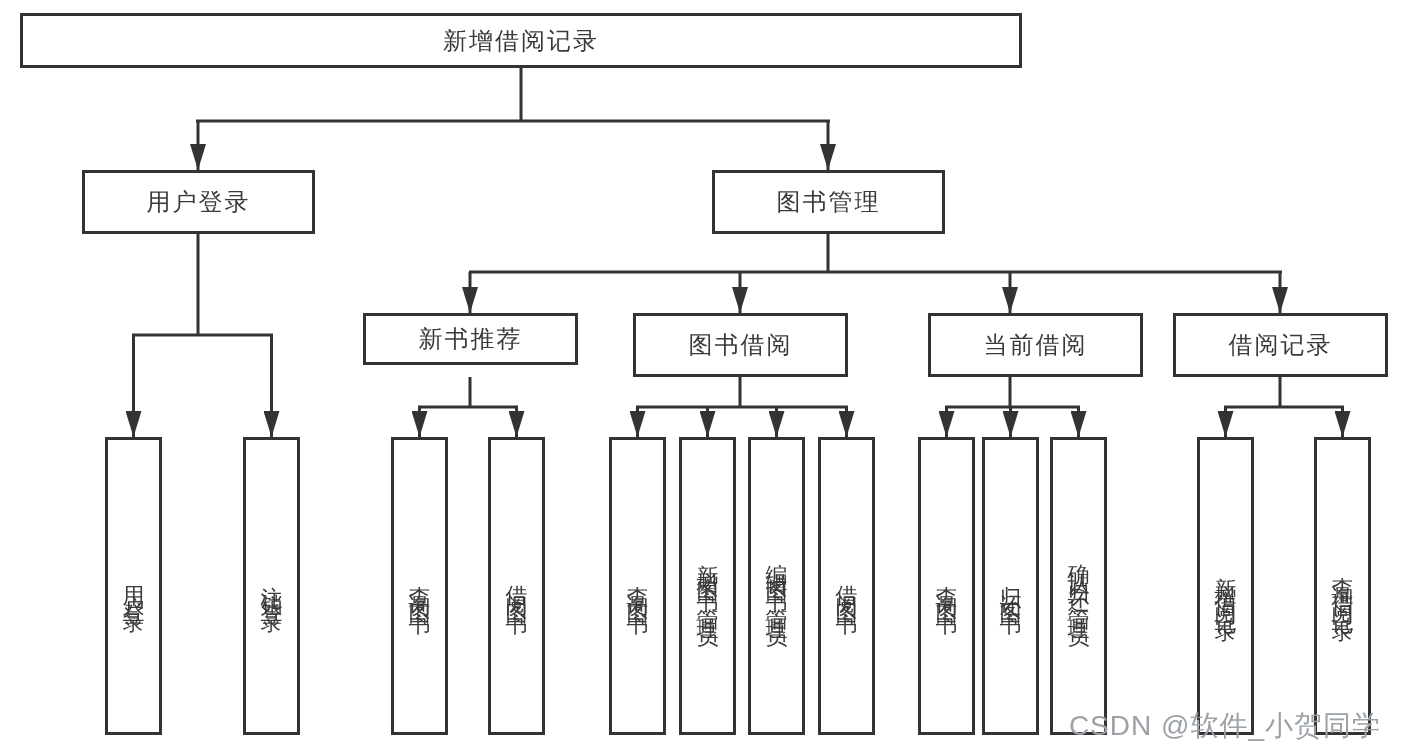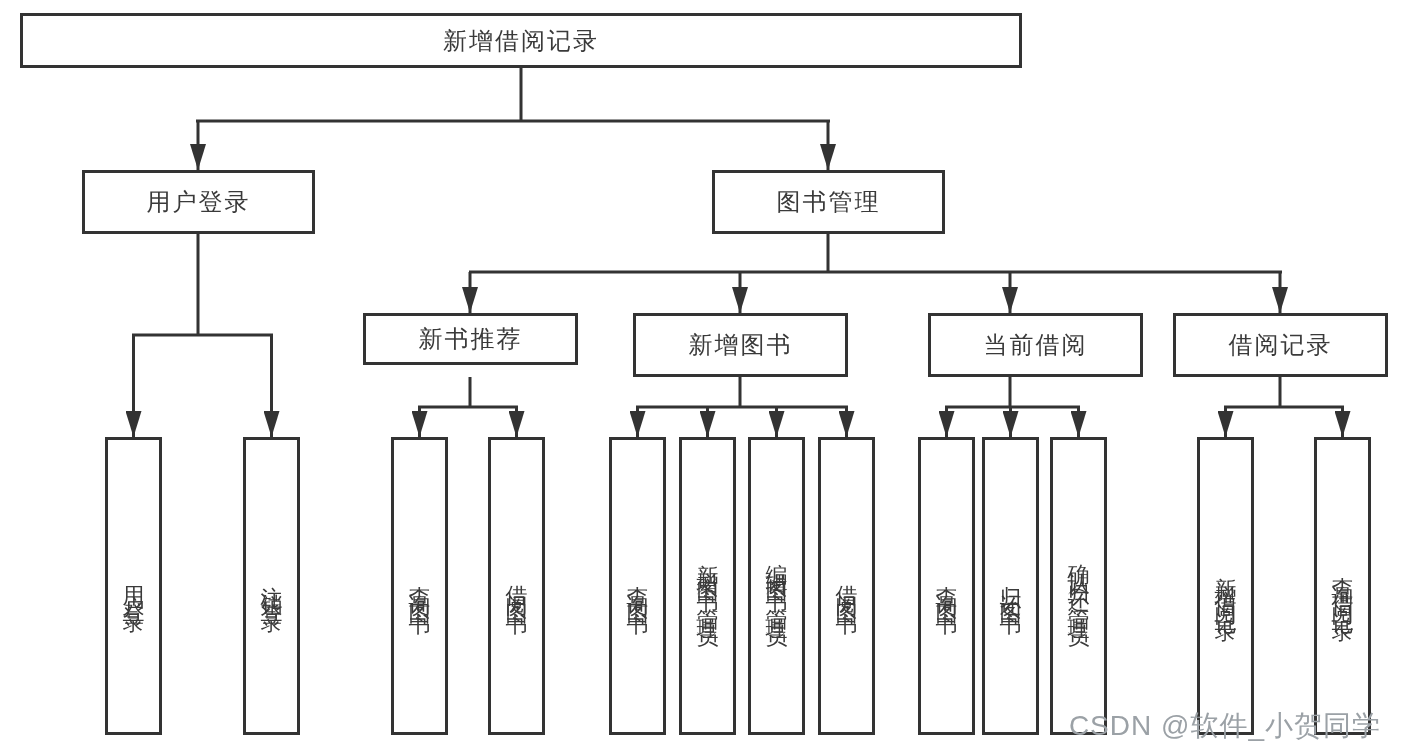--- a/index.html
+++ b/index.html
@@ -93,21 +93,21 @@
       <path d="M1342.5 407 V437" marker-end="url(#arw)"></path>
     </g>
   </svg>
 
   <div class="node h-node" id="n-root">新增借阅记录</div>
 
   <div class="node h-node" id="n-user-login">用户登录</div>
   <div class="node h-node" id="n-book-mgmt">图书管理</div>
 
   <div class="node h-node" id="n-new-book">新书推荐</div>
-  <div class="node h-node" id="n-book-borrow">新增图书</div>
+  <div class="node h-node" id="n-book-borrow">图书借阅</div>
   <div class="node h-node" id="n-current-borrow">当前借阅</div>
   <div class="node h-node" id="n-borrow-record">借阅记录</div>
 
   <div class="node v-node leaf" id="l-a1">用户登录</div>
   <div class="node v-node leaf" id="l-a2">注销登录</div>
 
   <div class="node v-node leaf" id="l-b1">查询图书</div>
   <div class="node v-node leaf" id="l-b2">借阅图书</div>
 
   <div class="node v-node leaf" id="l-c1">查询图书</div>

